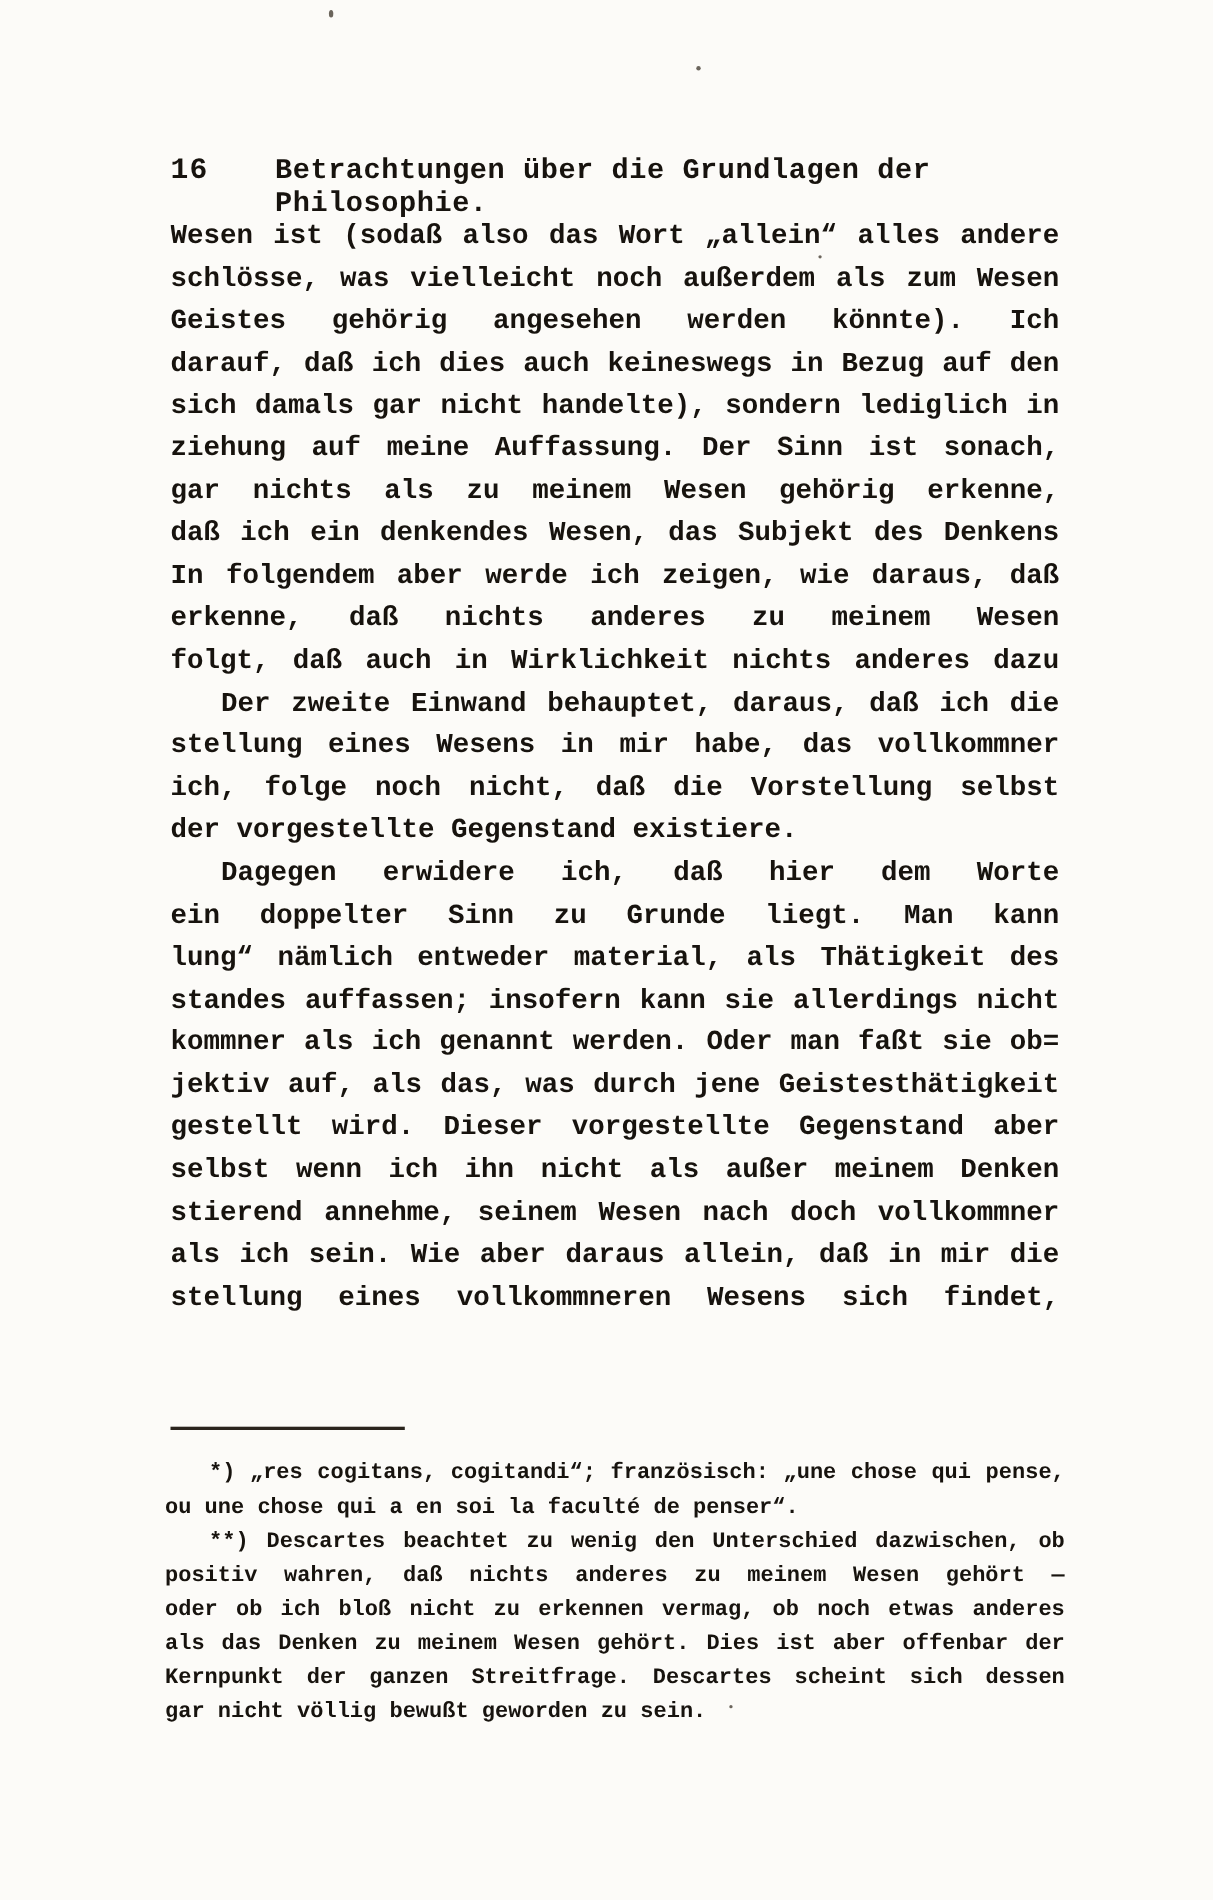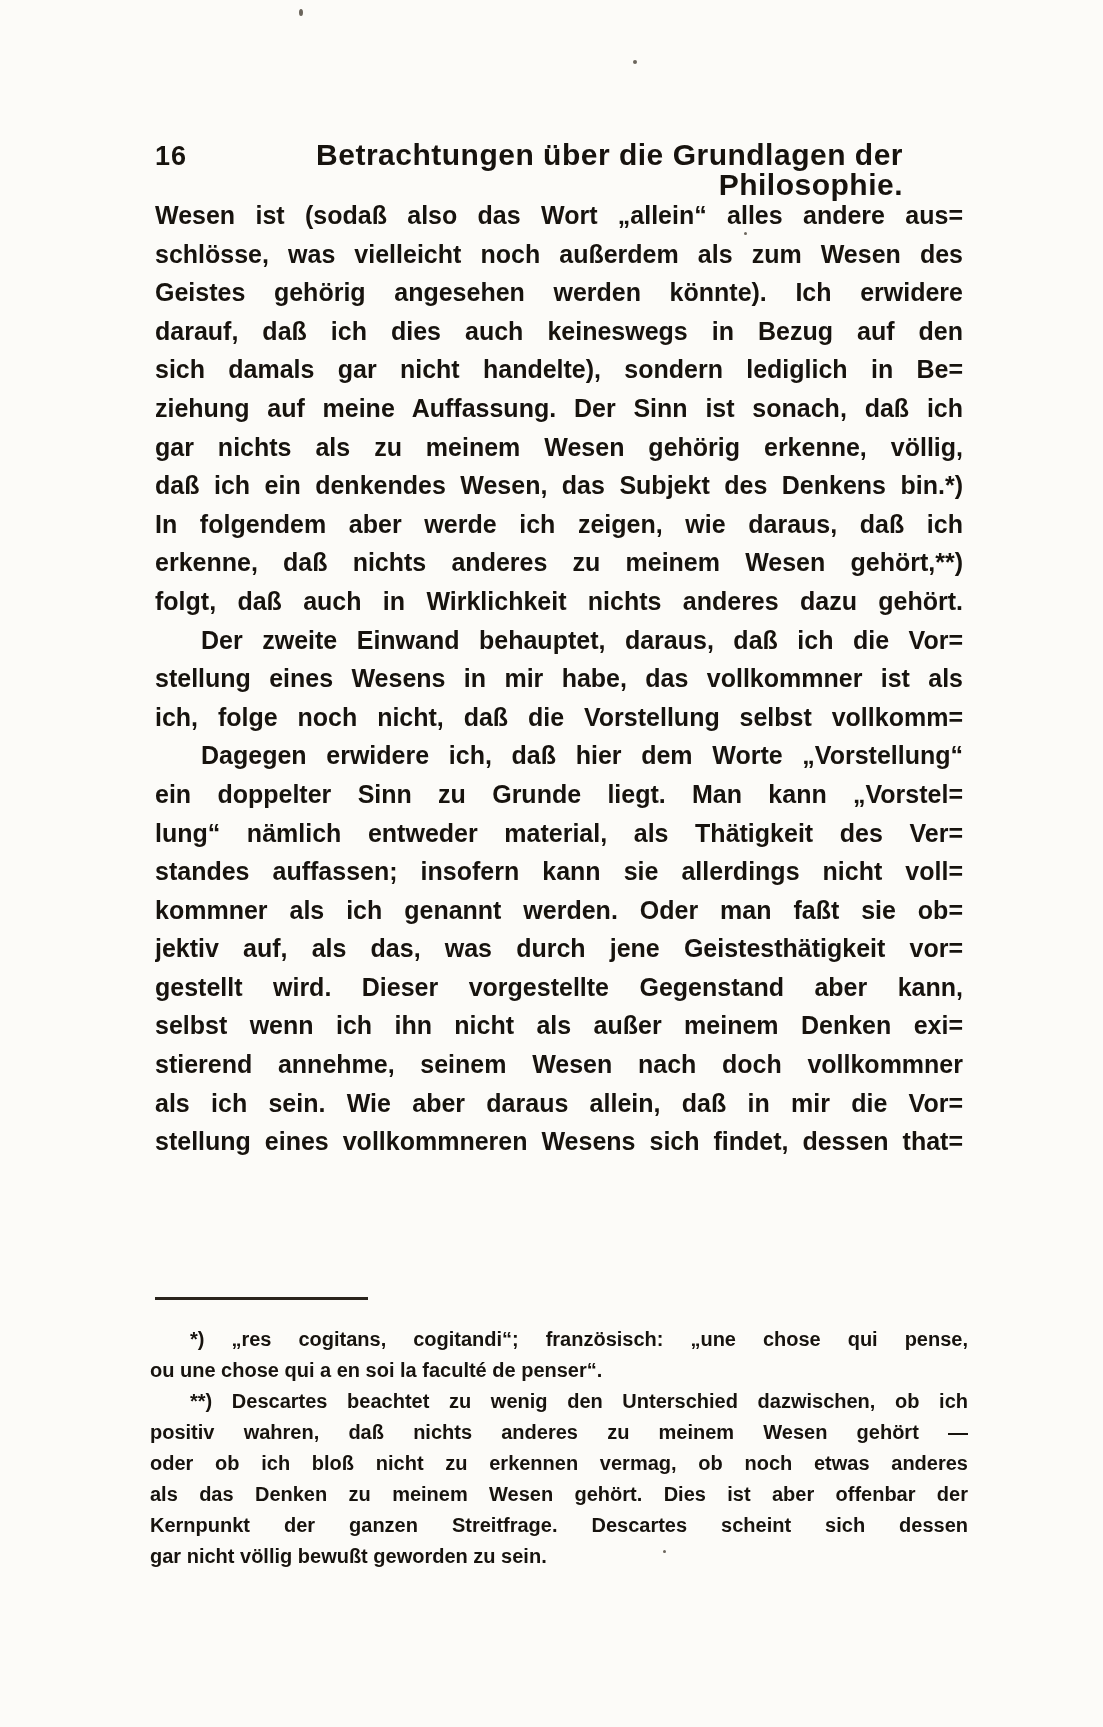--- a/index.html
+++ b/index.html
@@ -1,30 +1,30 @@
 <!DOCTYPE html>
 <html style="--ink: #17130e; --paper: #fcfbf8;"><head>
 <meta charset="utf-8">
 <style>
   :root { --ink:#17130e; --paper:#fcfbf8; }
   html,body { margin:0; padding:0; background:#e8e6e0; }
   .page {
     position:relative; width:1103px; height:1727px; margin:0 auto;
     background:var(--paper); overflow:hidden;
-    font-family:Liberation Sans, sans-serif;
+    font-family:Liberation Mono, monospace;
     color:var(--ink); font-weight:700;
   }
   .header {
     position:absolute; top:140px; left:155px; width:808px;
     display:flex; align-items:baseline;
   }
   .pagenum { font-size:27px; line-height:30px; letter-spacing:1px; flex:0 0 95px; }
   .running-title {
-    flex:1 1 auto; text-align:right; padding-right:60px;
-    font-size:30px; line-height:30px; letter-spacing:0.5px;
+    flex:1 1 auto; text-align:left; padding-right:60px;
+    font-size:26px; line-height:30px; letter-spacing:0.5px;
   }
   .body-block { position:absolute; top:196px; left:155px; width:808px; }
   .line {
     font-size:25px; line-height:38.6px; white-space:normal;
     text-align:justify; text-align-last:justify; -moz-text-align-last:justify;
     overflow:hidden; max-height:38.6px;
   }
   .line.no-just { text-align-last:left; -moz-text-align-last:left; }
   .line.first { padding-left:46px; }
   .fnrule {
@@ -70,20 +70,21 @@
         <div class="line">gar nichts als zu meinem Wesen gehörig erkenne, völlig,</div>
         <div class="line">daß ich ein denkendes Wesen, das Subjekt des Denkens bin.*)</div>
         <div class="line">In folgendem aber werde ich zeigen, wie daraus, daß ich</div>
         <div class="line">erkenne, daß nichts anderes zu meinem Wesen gehört,**)</div>
         <div class="line">folgt, daß auch in Wirklichkeit nichts anderes dazu gehört.</div>
       </div>
       <div>
         <div class="line first">Der zweite Einwand behauptet, daraus, daß ich die Vor=</div>
         <div class="line">stellung eines Wesens in mir habe, das vollkommner ist als</div>
         <div class="line">ich, folge noch nicht, daß die Vorstellung selbst vollkomm=</div>
+        <div class="line no-just">der vorgestellte Gegenstand existiere.</div>
       </div>
       <div>
         <div class="line first">Dagegen erwidere ich, daß hier dem Worte „Vorstellung“</div>
         <div class="line">ein doppelter Sinn zu Grunde liegt.  Man kann „Vorstel=</div>
         <div class="line">lung“ nämlich entweder material, als Thätigkeit des Ver=</div>
         <div class="line">standes auffassen; insofern kann sie allerdings nicht voll=</div>
         <div class="line">kommner als ich genannt werden.  Oder man faßt sie ob=</div>
         <div class="line">jektiv auf, als das, was durch jene Geistesthätigkeit vor=</div>
         <div class="line">gestellt wird.  Dieser vorgestellte Gegenstand aber kann,</div>
         <div class="line">selbst wenn ich ihn nicht als außer meinem Denken exi=</div>

